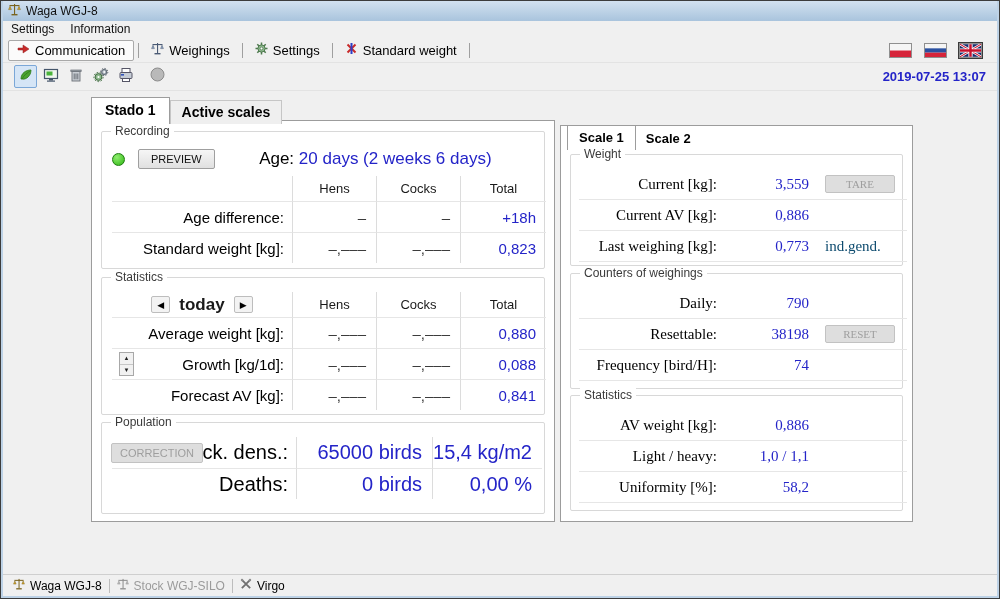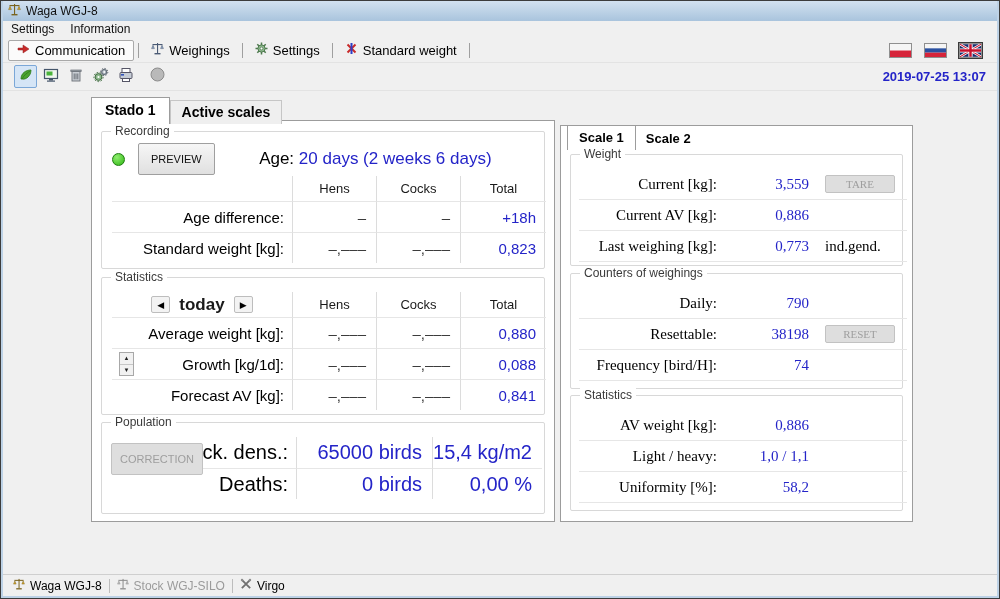--- a/index.html
+++ b/index.html
@@ -47,21 +47,21 @@
   .group-pop   { margin: 7px 9px 0;  height: 92px; }
   .group-weight   { margin: 4px 9px 0; height: 112px; }
   .group-counters { margin: 7px 9px 0; height: 116px; }
   .group-rstat    { margin: 6px 9px 0; height: 116px; }
 
   .rec-top { display: flex; align-items: center; padding: 10px 8px 0 10px; height: 44px; }
   .led { width: 13px; height: 13px; border-radius: 50%; flex: 0 0 13px;
          background: radial-gradient(circle at 35% 30%, #90ee70, #2eb512); border: 1px solid #1e7c0f; }
   .btn { font-family: inherit; font-size: 11px; color: #101010;
          background: linear-gradient(#f6f6f6, #e0e0e0); border: 1px solid #9f9f9f;
-         border-radius: 2px; height: 32px; padding: 0 12px; }
+         border-radius: 2px; height: 20px; padding: 0 12px; }
   .btn-preview { margin-left: 13px; }
   .btn.disabled { color: #9e9e9e; background: #dedede; border-color: #c2c2c2; }
   .age { flex: 1; text-align: center; font-size: 17px; padding-right: 24px; white-space: nowrap; margin-left: 24px; }
   .age-val { color: #2424c8; }
 
   .t4 { display: grid; grid-template-columns: 180px 84px 84px 86px; margin: 0 5px 0 10px; font-size: 15px; }
   .group-lstat .t4 { margin-top: 14px; }
   .c { display: flex; align-items: center; }
   .vline { border-left: 1px solid #dcdcdc; }
   .hc { height: 25px; justify-content: center; font-size: 13px; color: #1a1a1a; }
@@ -88,21 +88,21 @@
   .btn-correction { position: absolute; left: 9px; top: 20px; padding: 0 8px; }
 
   .scale-tabs { display: flex; align-items: flex-end; padding-left: 6px; height: 24px; }
   .stab { font-size: 13px; font-weight: bold; color: #000; }
   .stab.active { background: #fff; border: 1px solid #9c9c9c; border-bottom: none; padding: 4px 11px 5px; }
   .stab.inactive { padding: 3px 10px 4px; }
   .t3 { display: grid; grid-template-columns: 146px 90px 92px; margin: 14px 6px 0 8px; font-size: 15px; }
   .t3 .c { height: 31px; border-bottom: 1px solid #e6e6e6; font-family: Liberation Serif, serif; }
   .t3 .num { padding-right: 6px; color: #2424c8; }
   .t3 .ext { padding-left: 10px; }
-  .suffix { color: #000000; }
+  .suffix { color: #0c4a6e; }
   .sbtn { width: 70px; height: 18px; font-size: 11px; padding: 0; }
 
   .statusbar { flex: 0 0 22px; background: #f0f0f0; border-top: 1px solid #cfcfcf;
                display: flex; align-items: center; font-size: 12px; padding: 0 3px; }
   .status-item { display: flex; align-items: center; gap: 5px; padding: 0 7px; }
   .status-item.dim { color: #9b9b9b; }
   .status-sep { width: 1px; height: 14px; background: #bdbdbd; }
 </style>
 </head>
 <body>

